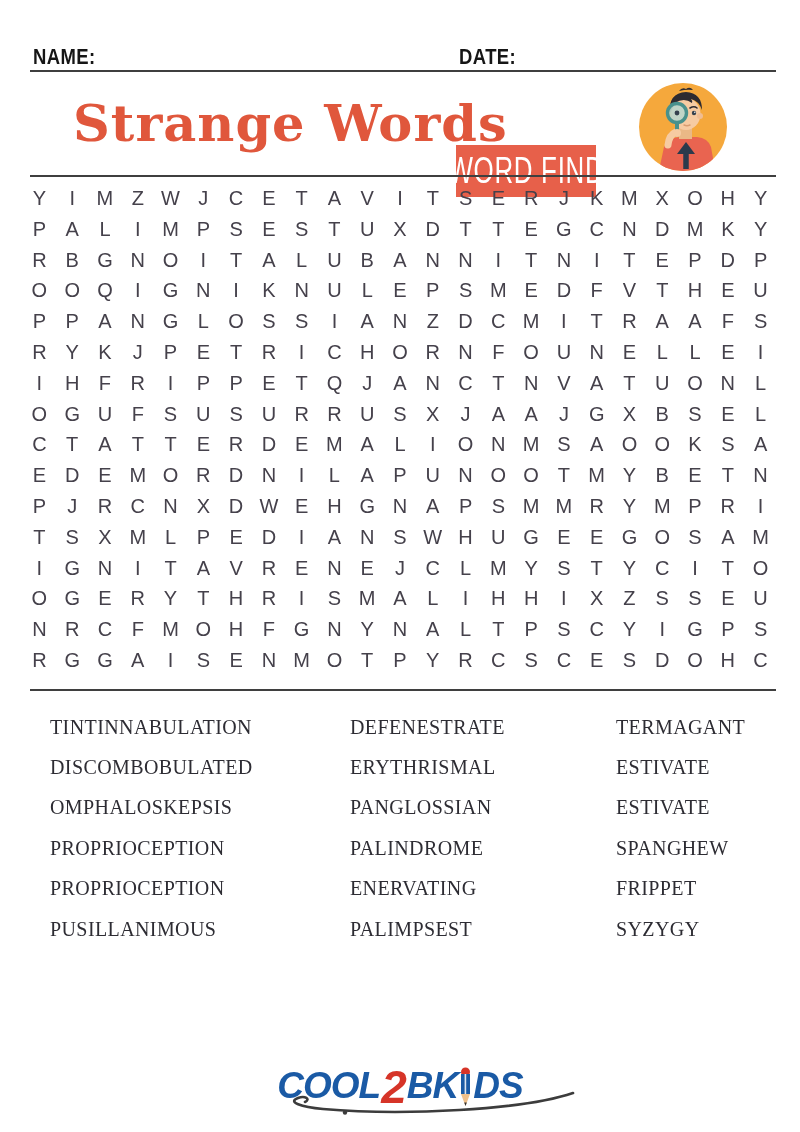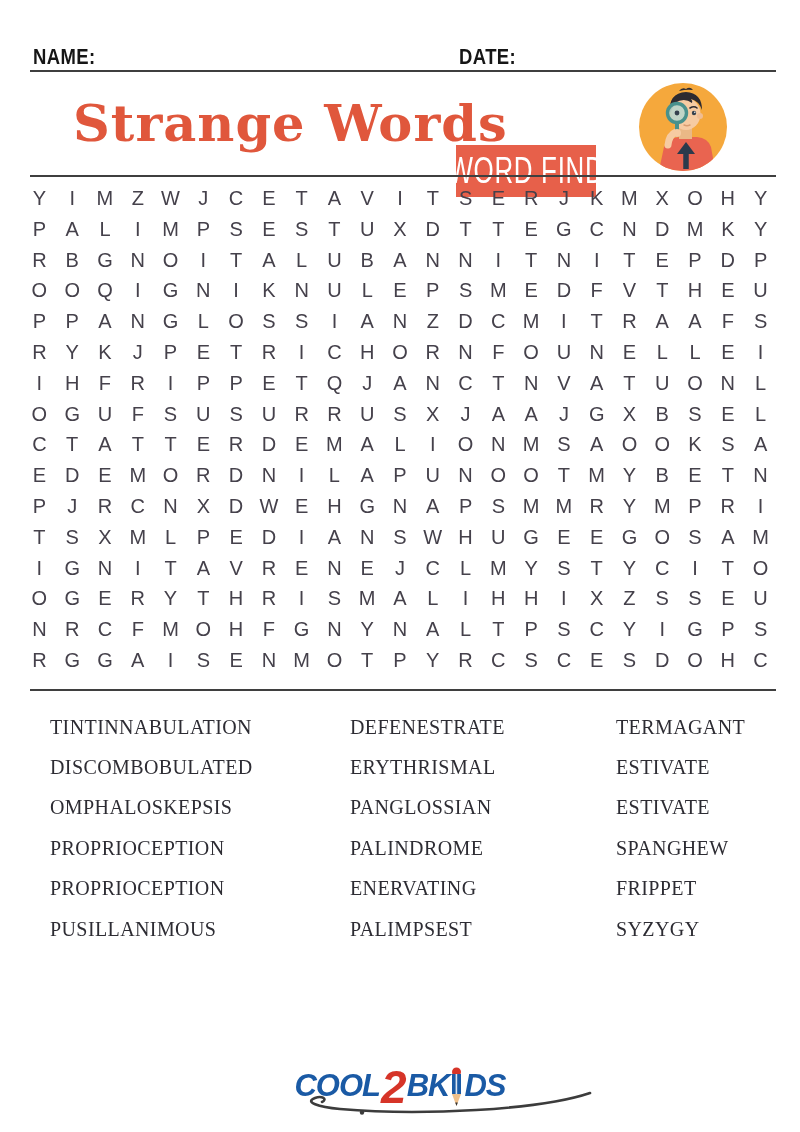--- a/index.html
+++ b/index.html
@@ -60,21 +60,21 @@
   #word-col-3{left:608px;}
 
   
   #footer-logo{
     position:absolute;top:1056px;left:0;width:800px;height:60px;
     display:flex;justify-content:center;
   }
   #logo-inner{position:relative;display:inline-flex;align-items:center;}
   .logo-txt{
     font-family:"Liberation Sans",sans-serif;font-style:italic;font-weight:700;
-    font-size:31px;letter-spacing:-1px;color:#1a5aa5;line-height:40px;
+    font-size:37px;letter-spacing:-1px;color:#1a5aa5;line-height:40px;
   }
   #logo-two{
     color:#d63428;font-size:46px;line-height:40px;margin:0 1px;position:relative;top:1px;
   }
   #pencil-icon{margin:0 1px;position:relative;top:1px;}
   #logo-swoosh{position:absolute;left:-24px;top:34px;}
 </style>
 </head>
 <body>
 

